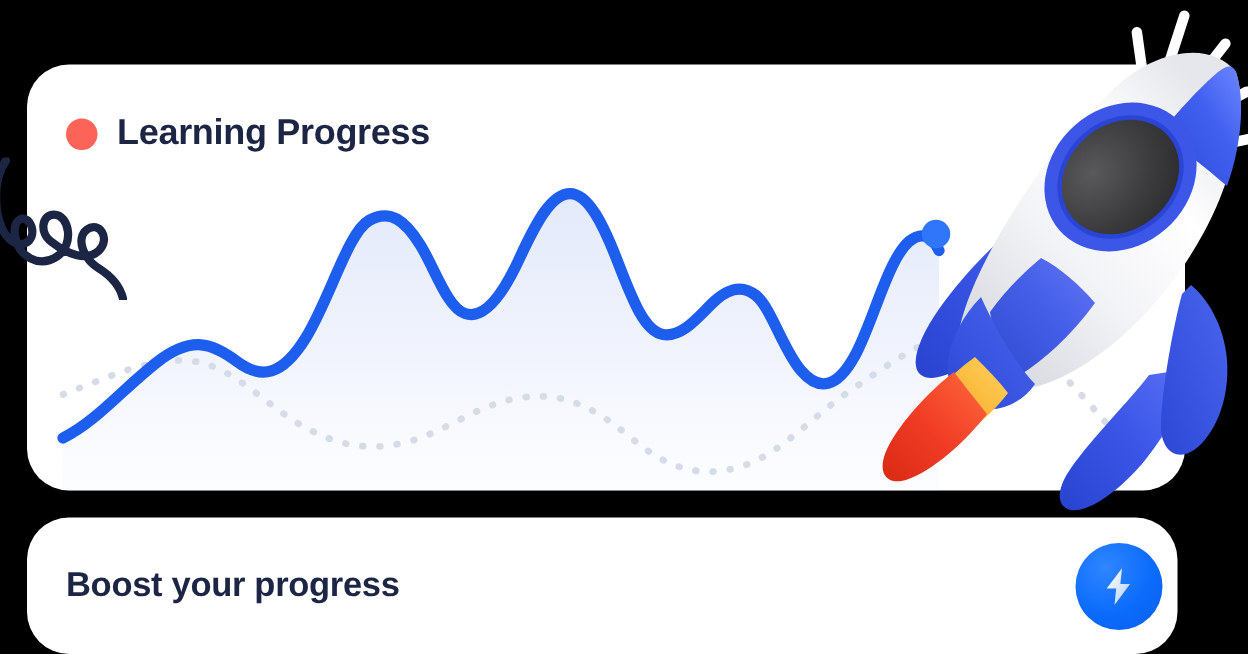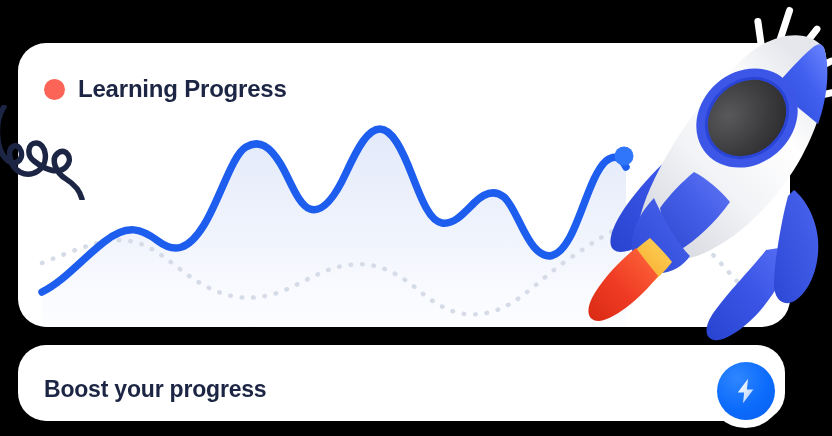--- a/index.html
+++ b/index.html
@@ -32,21 +32,21 @@
     left: 18px;
     top: 43px;
     width: 772px;
     height: 284px;
     overflow: hidden;
   }
   #card-boost {
     left: 18px;
     top: 345px;
     width: 767px;
-    height: 76px;
+    height: 91px;
   }
 
   
   #progress-header {
     position: absolute;
     left: 26px;
     top: 32px;
     display: flex;
     align-items: center;
     gap: 13px;

